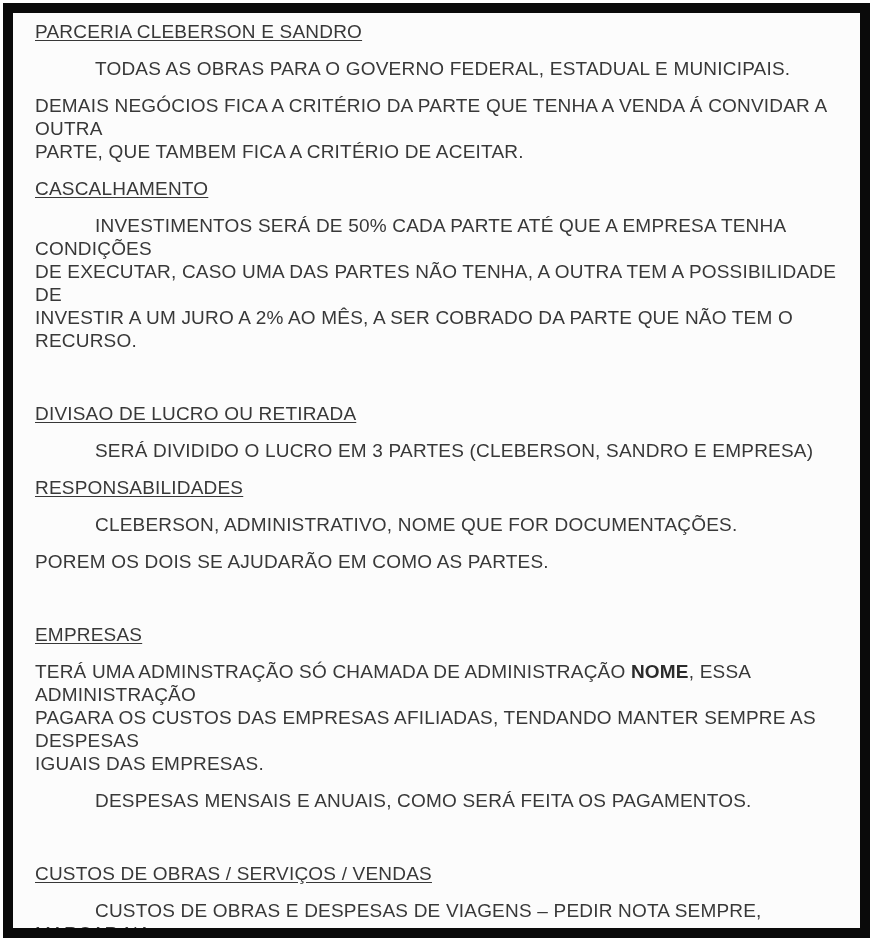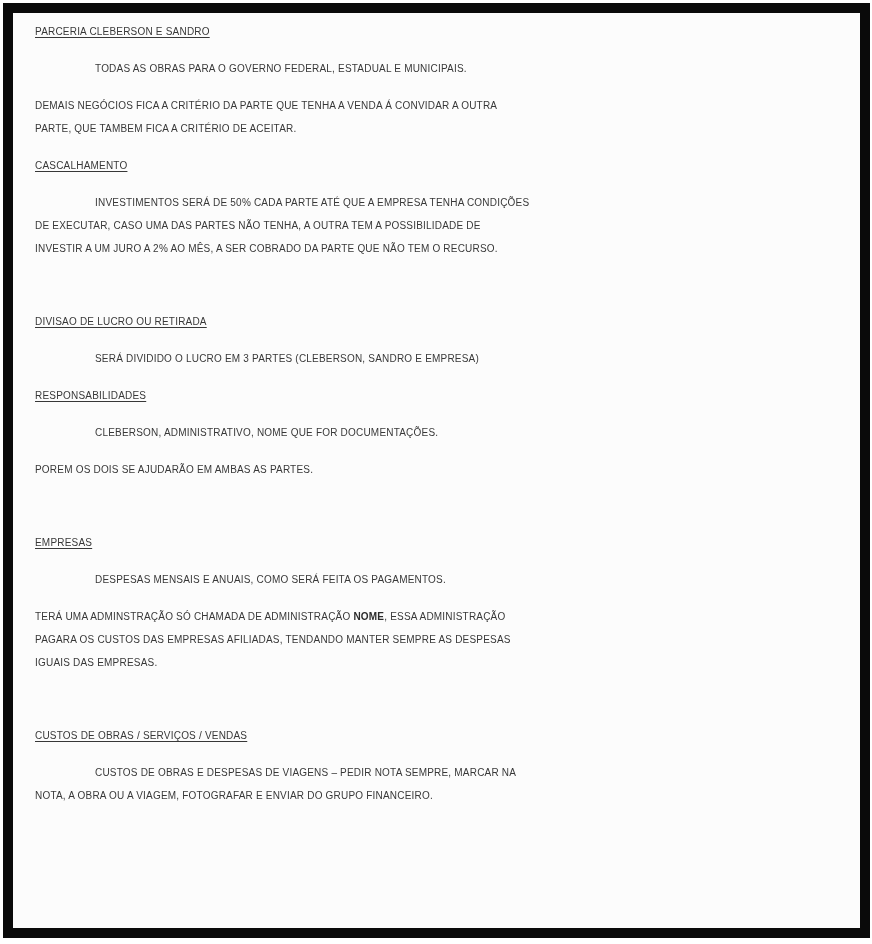--- a/index.html
+++ b/index.html
@@ -22,21 +22,21 @@
     bottom: 6px;
     border: 10px solid #0a0a0a;
     background: #fcfcfc;
     box-sizing: border-box;
   }
   .doc-content {
     position: absolute;
     inset: 0;
     padding: 7px 18px 12px 22px;
     color: #383838;
-    font-size: 10px;
+    font-size: 19px;
     line-height: 23px;
     letter-spacing: 0.2px;
     filter: blur(0.35px);
     overflow: hidden;
   }
   .heading {
     text-decoration: underline;
     text-underline-offset: 2px;
     margin: 0 0 14px 0;
     white-space: pre-wrap;
@@ -70,25 +70,25 @@
 PARTE, QUE TAMBEM FICA A CRITÉRIO DE ACEITAR.</span></div>
       <div class="heading"><span>CASCALHAMENTO</span></div>
       <div class="para indent"><span>INVESTIMENTOS SERÁ DE 50% CADA PARTE ATÉ QUE A EMPRESA TENHA CONDIÇÕES
 DE EXECUTAR, CASO UMA DAS PARTES NÃO TENHA, A OUTRA TEM A POSSIBILIDADE DE
 INVESTIR A UM JURO A 2% AO MÊS, A SER COBRADO DA PARTE QUE NÃO TEM O RECURSO.</span></div>
       <div class="spacer"></div>
       <div class="heading"><span>DIVISAO DE LUCRO OU RETIRADA</span></div>
       <div class="para indent"><span>SERÁ DIVIDIDO O LUCRO EM 3 PARTES (CLEBERSON, SANDRO E EMPRESA)</span></div>
       <div class="heading"><span>RESPONSABILIDADES</span></div>
       <div class="para indent"><span>CLEBERSON, ADMINISTRATIVO, NOME QUE FOR DOCUMENTAÇÕES.</span></div>
-      <div class="para"><span>POREM OS DOIS SE AJUDARÃO EM AMBAS AS PARTES.</span></div>
+      <div class="para"><span>POREM OS DOIS SE AJUDARÃO EM COMO AS PARTES.</span></div>
       <div class="spacer"></div>
       <div class="heading"><span>EMPRESAS</span></div>
-      <div class="para indent"><span>DESPESAS MENSAIS E ANUAIS, COMO SERÁ FEITA OS PAGAMENTOS.</span></div>
       <div class="para"><span>TERÁ UMA ADMINSTRAÇÃO SÓ CHAMADA DE ADMINISTRAÇÃO </span><span class="bold">NOME</span><span>, ESSA ADMINISTRAÇÃO
 PAGARA OS CUSTOS DAS EMPRESAS AFILIADAS, TENDANDO MANTER SEMPRE AS DESPESAS
 IGUAIS DAS EMPRESAS.</span></div>
+      <div class="para indent"><span>DESPESAS MENSAIS E ANUAIS, COMO SERÁ FEITA OS PAGAMENTOS.</span></div>
       <div class="spacer"></div>
       <div class="heading"><span>CUSTOS DE OBRAS / SERVIÇOS / VENDAS</span></div>
       <div class="para indent"><span class="underline">CUSTOS DE OBRAS E DESPESAS DE VIAGENS</span><span> – PEDIR NOTA SEMPRE, MARCAR NA
 NOTA, A OBRA OU A VIAGEM, FOTOGRAFAR E ENVIAR DO GRUPO FINANCEIRO.</span></div>
     </div>
 </div>
 
 </body></html>

